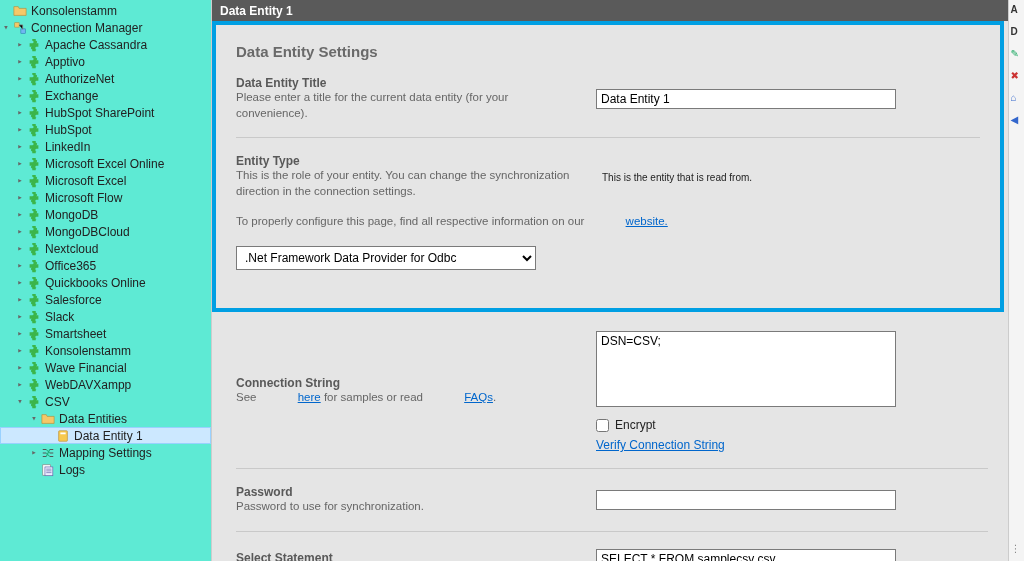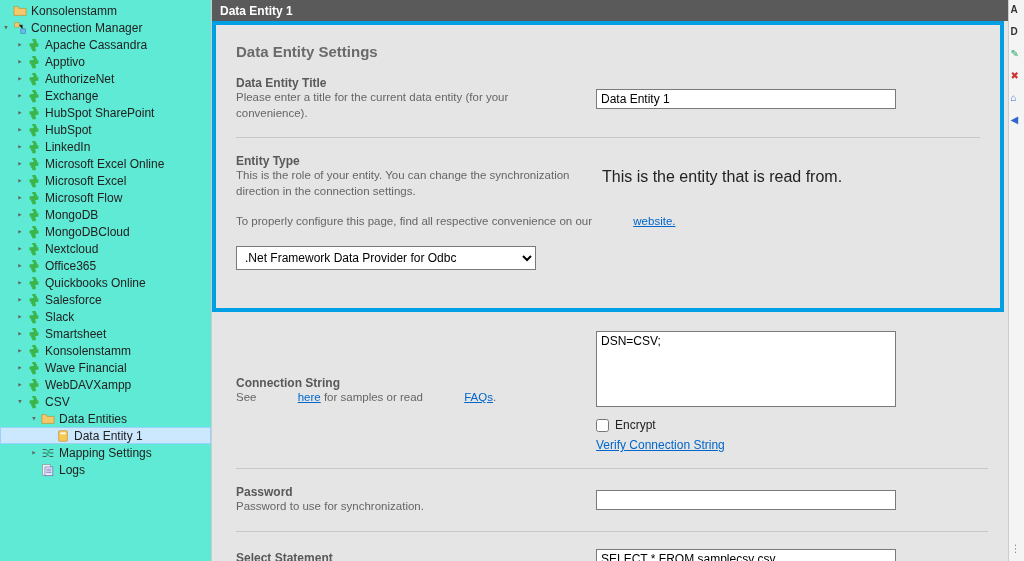--- a/index.html
+++ b/index.html
@@ -43,21 +43,21 @@
   }
   .text-field { height: 20px; }
   .dropdown { height: 24px; width: 395px; }
   .ta { width: 300px; height: 76px; resize: none; }
   .encrypt-row { display: flex; align-items: center; margin-top: 8px; }
   .encrypt-row input { margin-right: 6px; }
   .verify-link { color: #0066cc; text-decoration: underline; margin-top: 6px; display: inline-block; font-size: 12px; cursor: pointer; }
   .select-text { height: 20px; width: 300px; }
   .right-strip { width: 16px; border-left: 1px solid #ccc; background: #f4f4f4; display:flex; flex-direction:column; align-items:center; gap:10px; padding-top:4px; }
   .right-strip .stub { width:12px; height:12px; font-size:10px; color:#2a6; }
-  .entity-type-text { font-size: 16px; color: #222; padding-left: 6px; }
+  .entity-type-text { font-size: 10px; color: #222; padding-left: 6px; }
 </style>
 </head>
 <body>
 
 <div class="app">
 
   <div class="sidebar">
     <ul class="tree">
       <li>
         <div class="tree-row indent-1">
@@ -393,21 +393,21 @@
           <div class="setting-left">
             <div class="label">Entity Type</div>
             <div class="desc">This is the role of your entity. You can change the synchronization direction in the connection settings.</div>
           </div>
           <div class="setting-right">
             <div class="entity-type-text">This is the entity that is read from.</div>
           </div>
         </div>
 
         <div class="info-line">
-          <span>To properly configure this page, find all respective convenience on our </span><a class="link">website.</a>
+          <span>To properly configure this page, find all respective information on our </span><a class="link">website.</a>
         </div>
 
         <div class="setting-row">
           <div class="setting-right">
             <select class="dropdown">
               <option>.Net Framework Data Provider for Odbc</option>
             </select>
           </div>
         </div>
       </div>

